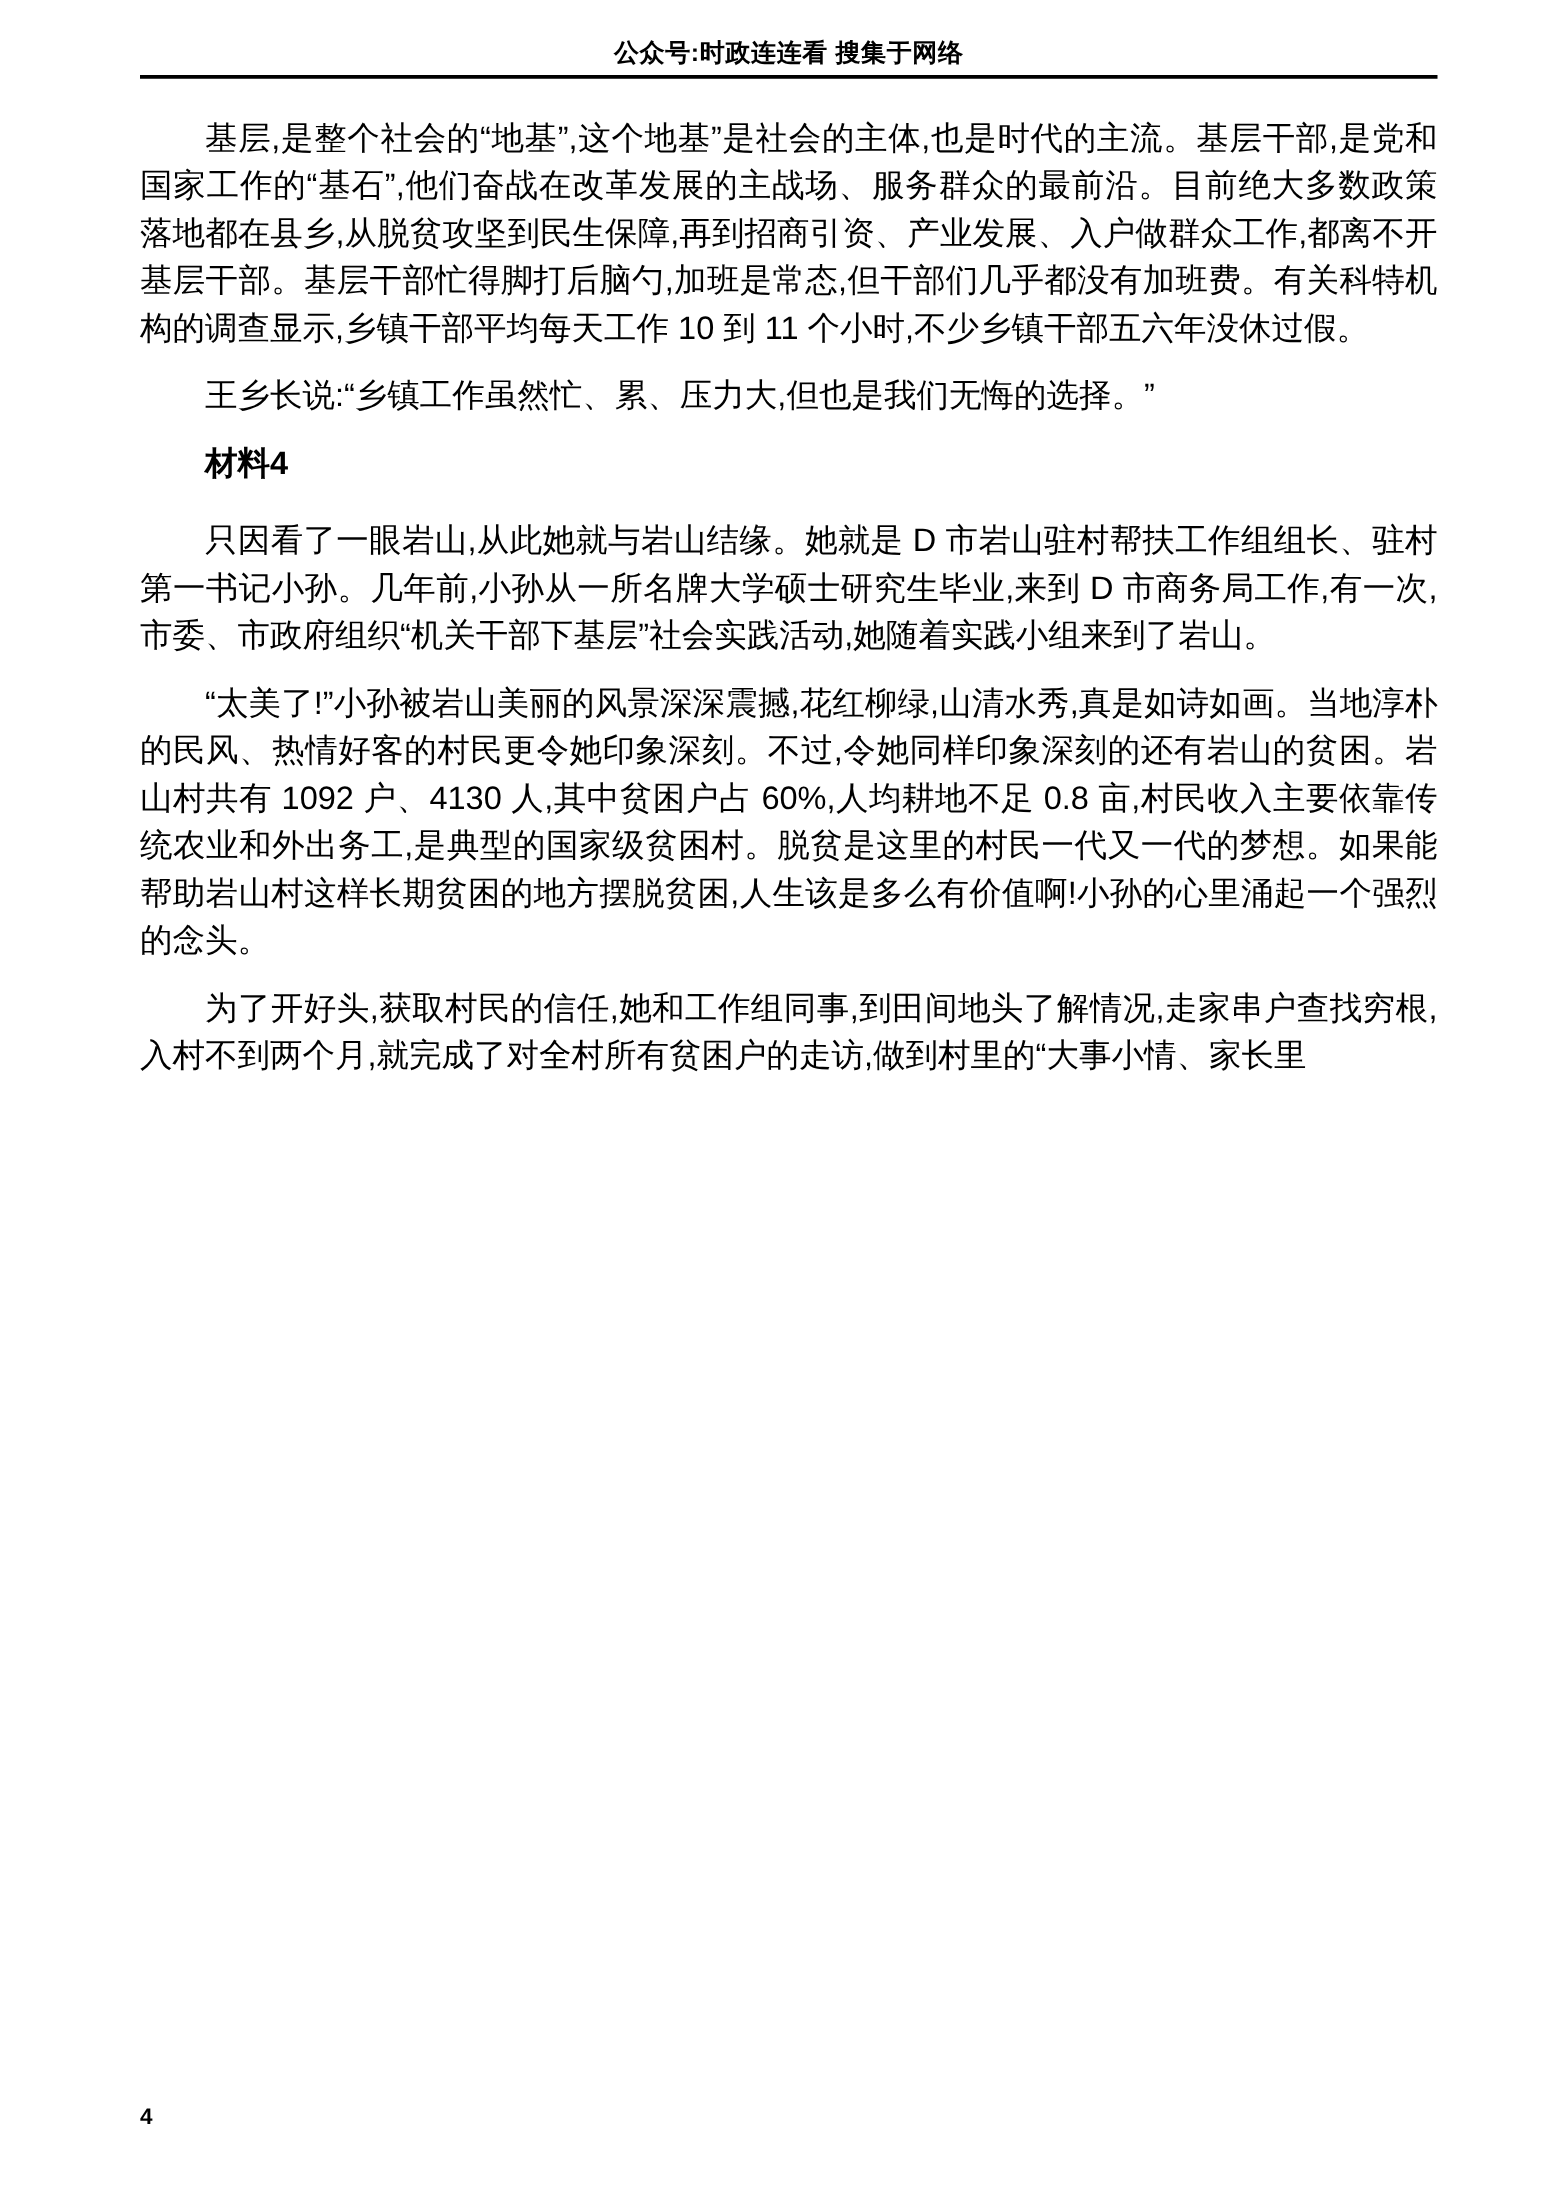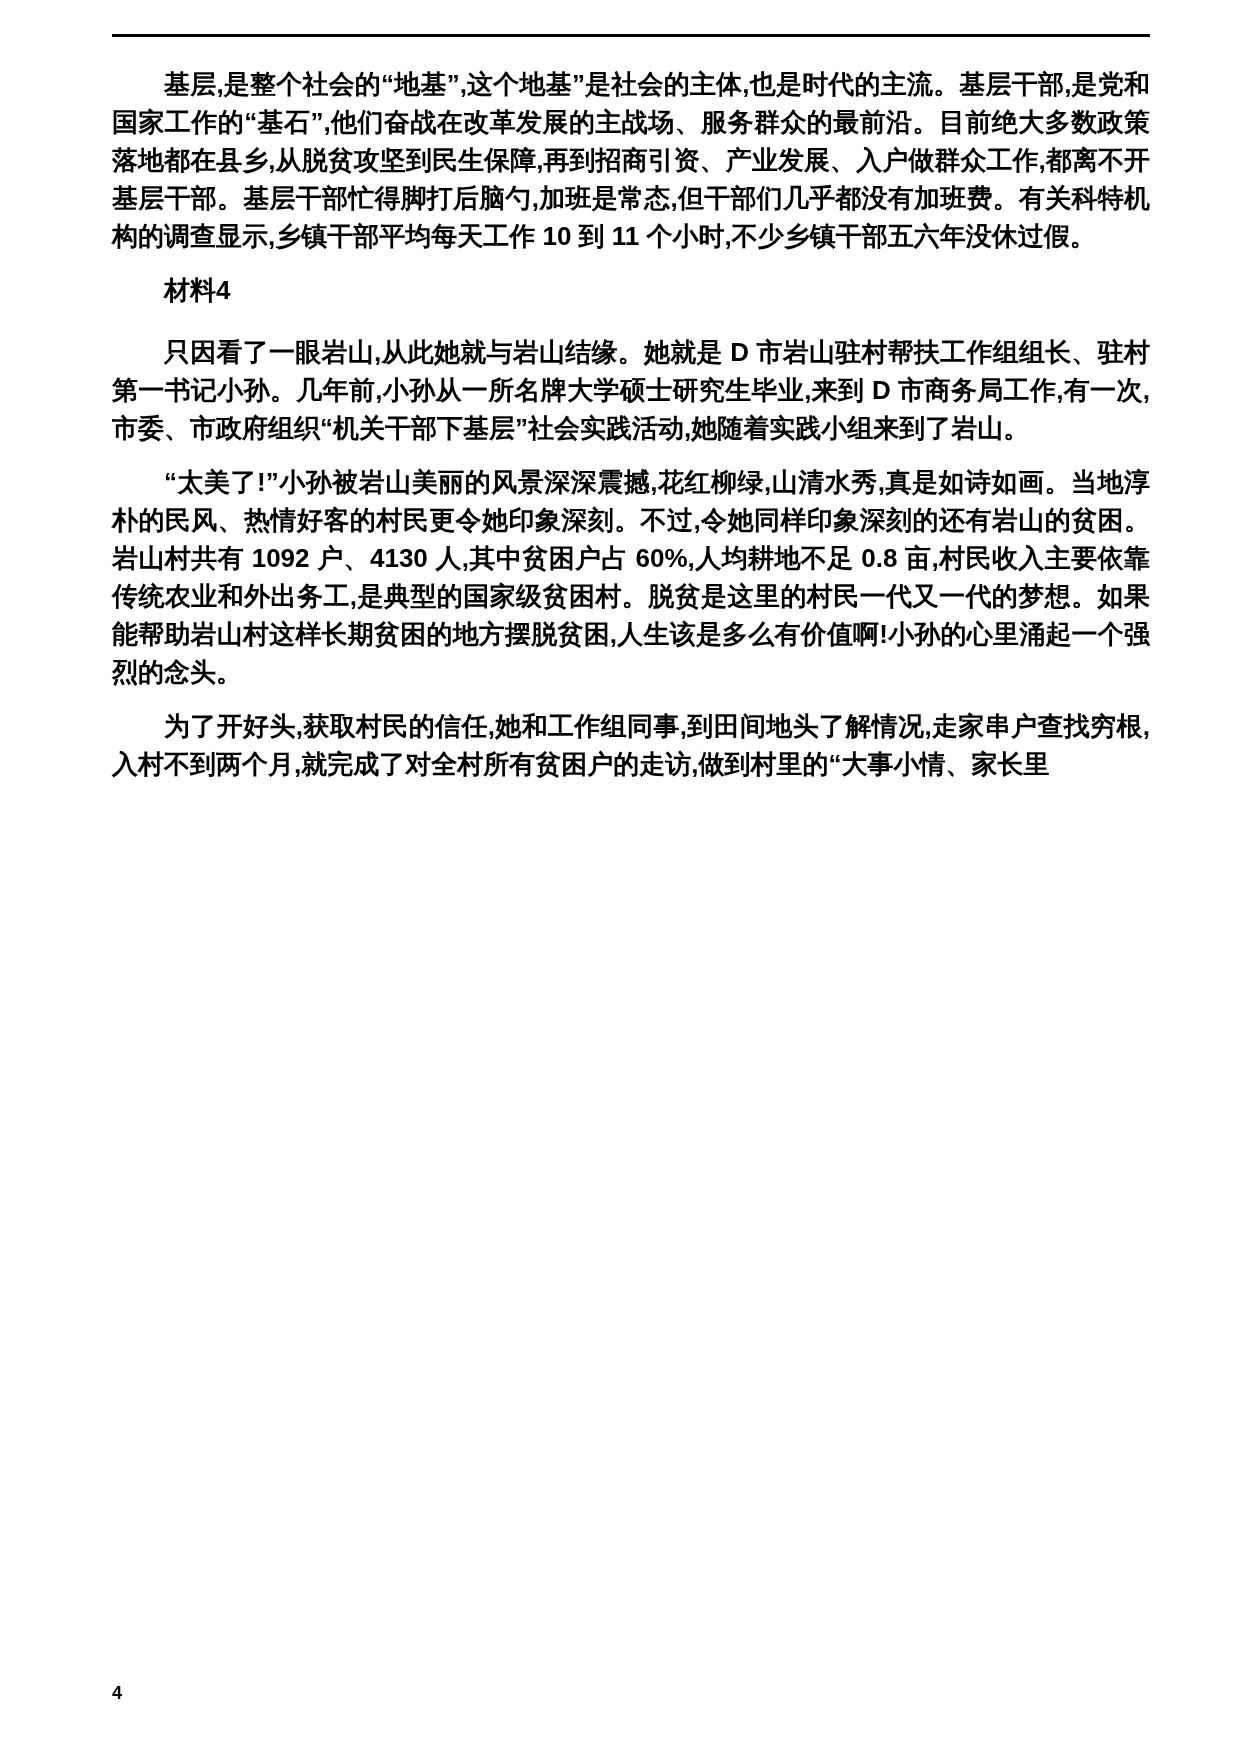--- a/index.html
+++ b/index.html
@@ -37,21 +37,20 @@
   .body-text {
     margin: 28px 90px 0 112px;
     font-size: 26px;
     line-height: 38px;
     text-align: justify;
     text-justify: inter-character;
   }
   .para {
     margin: 0 0 16px 0;
     text-indent: 2em;
-    font-weight: bold;
   }
   .material-heading {
     margin: 0 0 24px 0;
     text-indent: 2em;
     font-weight: bold;
   }
   .footer-page-number {
     position: absolute;
     left: 112px;
     top: 1682px;
@@ -59,25 +58,27 @@
     line-height: 22px;
     font-weight: bold;
   }
 </style>
 </head>
 <body>
 
 <div class="page">
 
   <div class="header">
+    <div class="header-title">公众号:时政连连看 搜集于网络</div>
     <hr class="header-divider">
   </div>
 
   <div class="body-text">
     <p class="para">基层,是整个社会的“地基”,这个地基”是社会的主体,也是时代的主流。基层干部,是党和国家工作的“基石”,他们奋战在改革发展的主战场、服务群众的最前沿。目前绝大多数政策落地都在县乡,从脱贫攻坚到民生保障,再到招商引资、产业发展、入户做群众工作,都离不开基层干部。基层干部忙得脚打后脑勺,加班是常态,但干部们几乎都没有加班费。有关科特机构的调查显示,乡镇干部平均每天工作 10 到 11 个小时,不少乡镇干部五六年没休过假。</p>
+    <p class="para">王乡长说:“乡镇工作虽然忙、累、压力大,但也是我们无悔的选择。”</p>
     <p class="material-heading">材料4</p>
     <p class="para">只因看了一眼岩山,从此她就与岩山结缘。她就是 D 市岩山驻村帮扶工作组组长、驻村第一书记小孙。几年前,小孙从一所名牌大学硕士研究生毕业,来到 D 市商务局工作,有一次,市委、市政府组织“机关干部下基层”社会实践活动,她随着实践小组来到了岩山。</p>
     <p class="para">“太美了!”小孙被岩山美丽的风景深深震撼,花红柳绿,山清水秀,真是如诗如画。当地淳朴的民风、热情好客的村民更令她印象深刻。不过,令她同样印象深刻的还有岩山的贫困。岩山村共有 1092 户、4130 人,其中贫困户占 60%,人均耕地不足 0.8 亩,村民收入主要依靠传统农业和外出务工,是典型的国家级贫困村。脱贫是这里的村民一代又一代的梦想。如果能帮助岩山村这样长期贫困的地方摆脱贫困,人生该是多么有价值啊!小孙的心里涌起一个强烈的念头。</p>
     <p class="para">为了开好头,获取村民的信任,她和工作组同事,到田间地头了解情况,走家串户查找穷根,入村不到两个月,就完成了对全村所有贫困户的走访,做到村里的“大事小情、家长里</p>
   </div>
 
   <div class="footer-page-number">4</div>
 
 </div>
 

